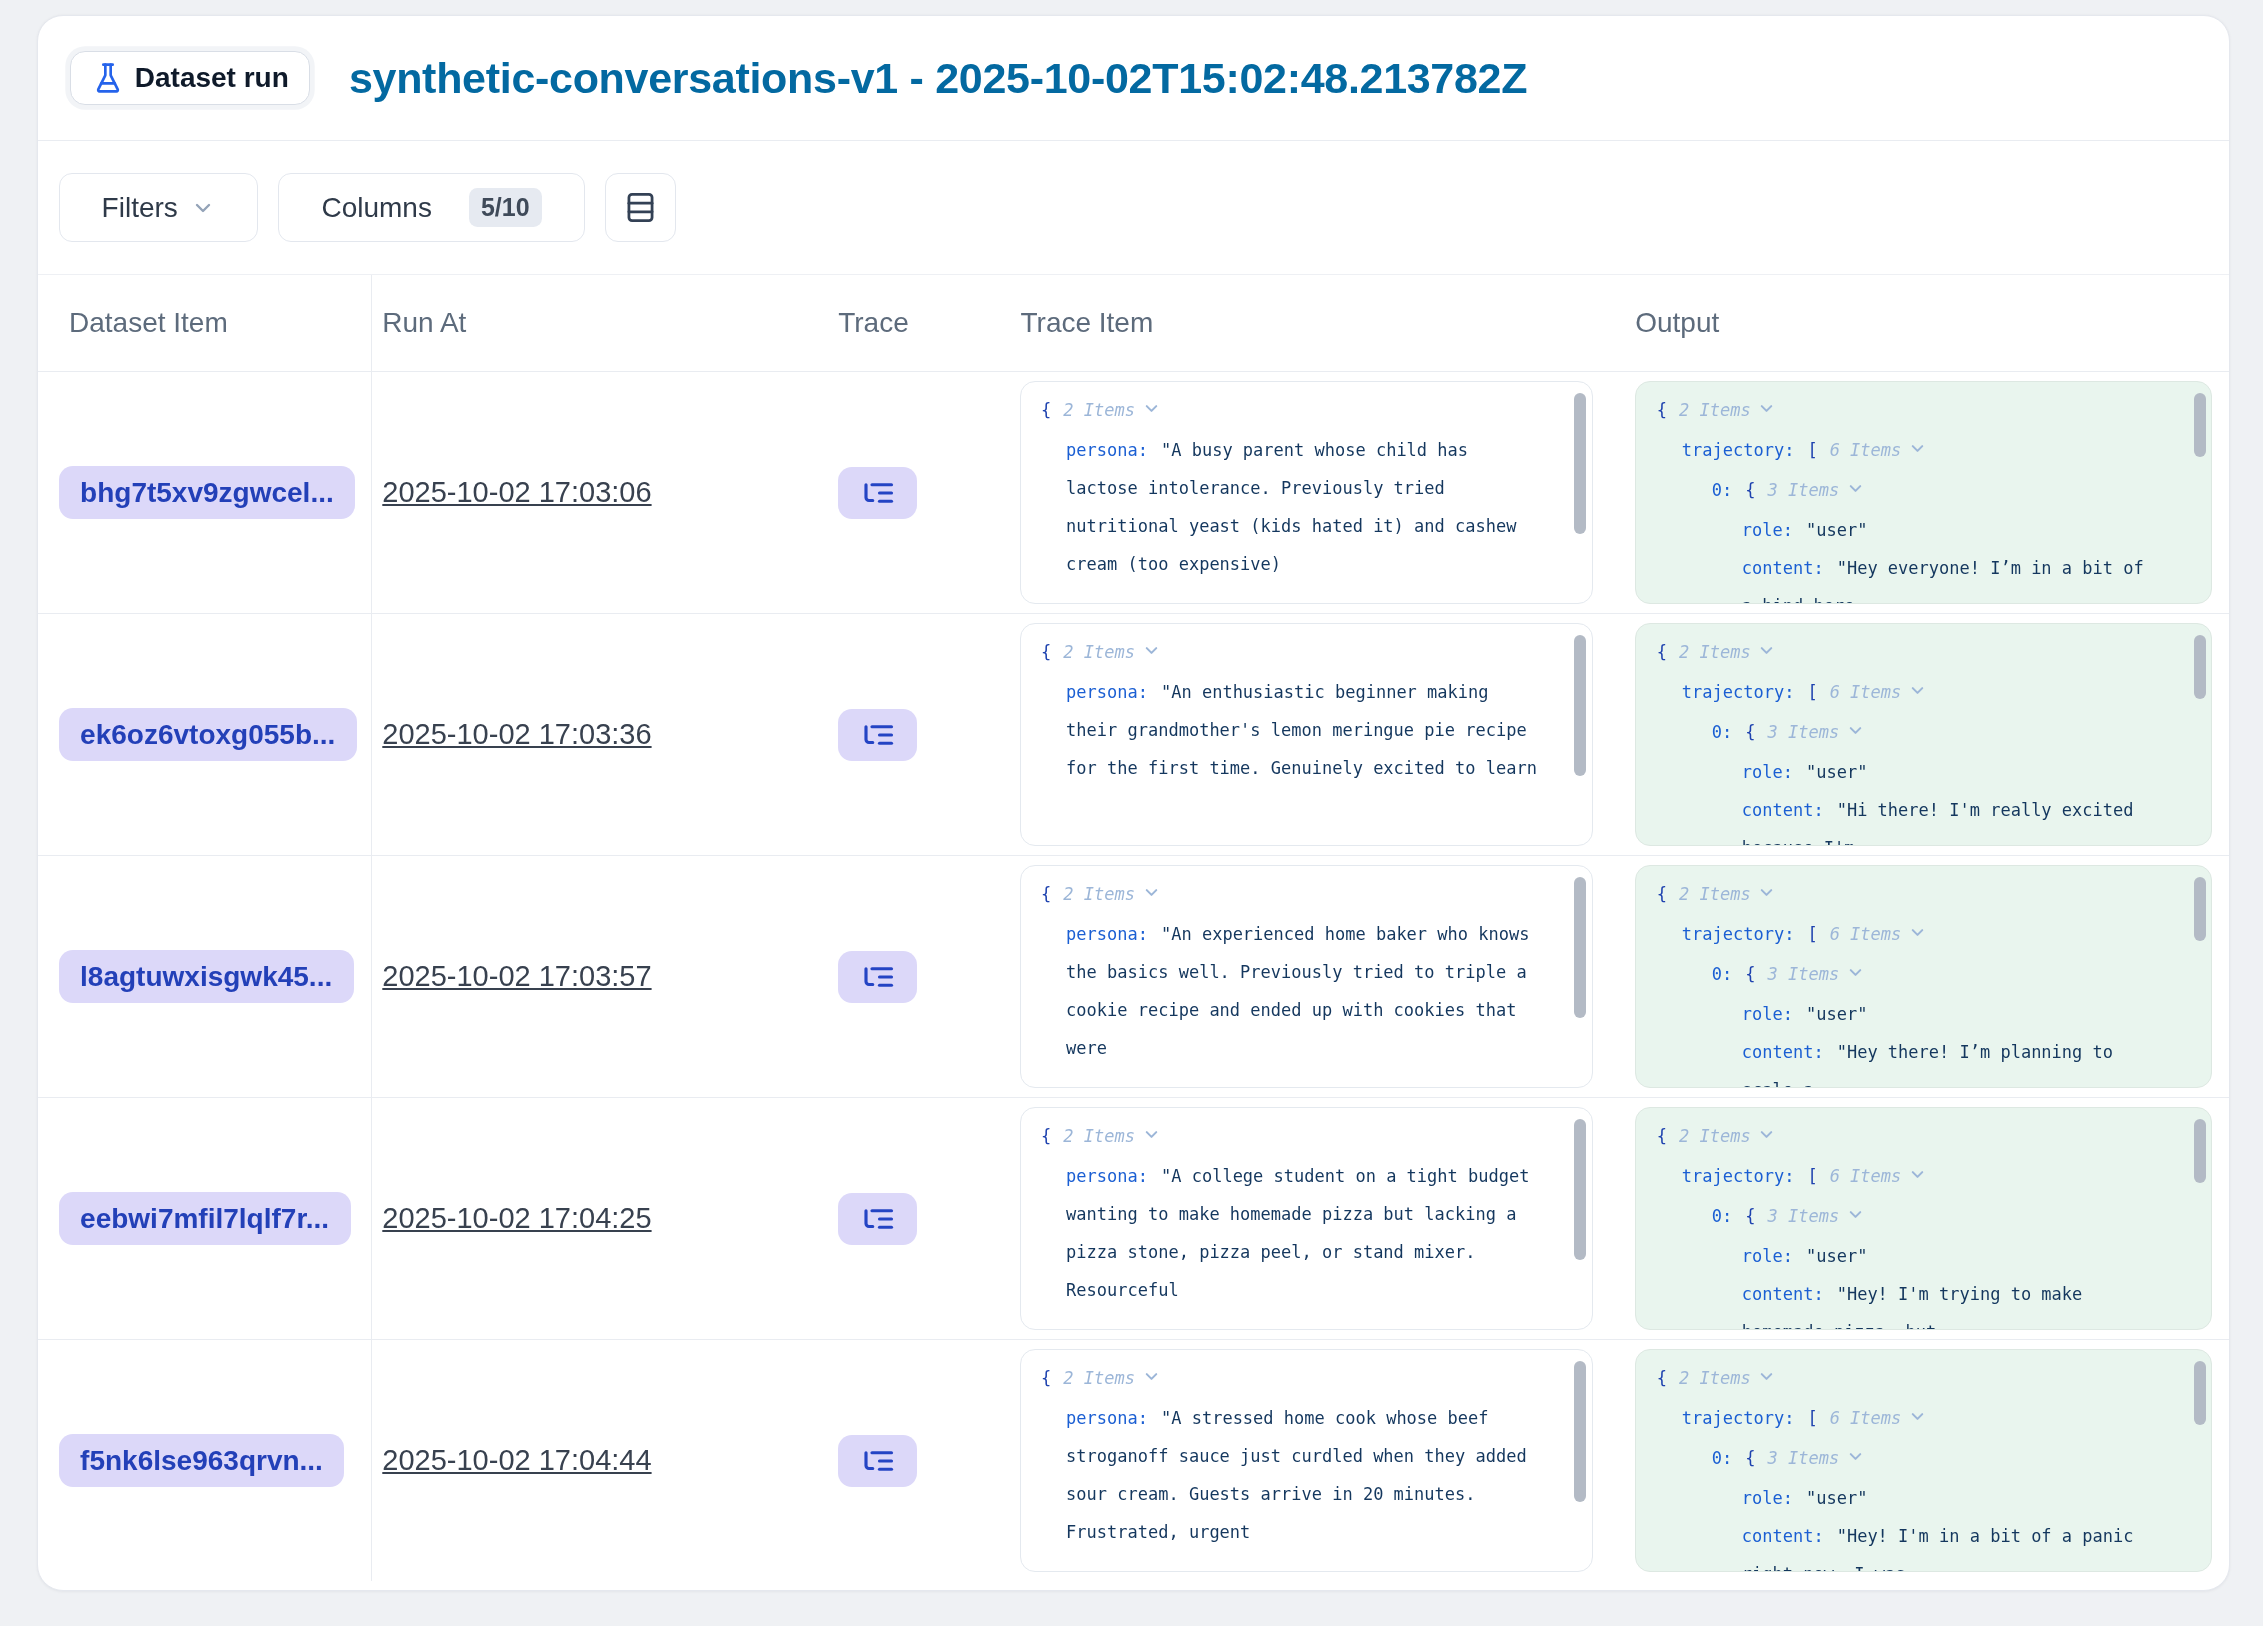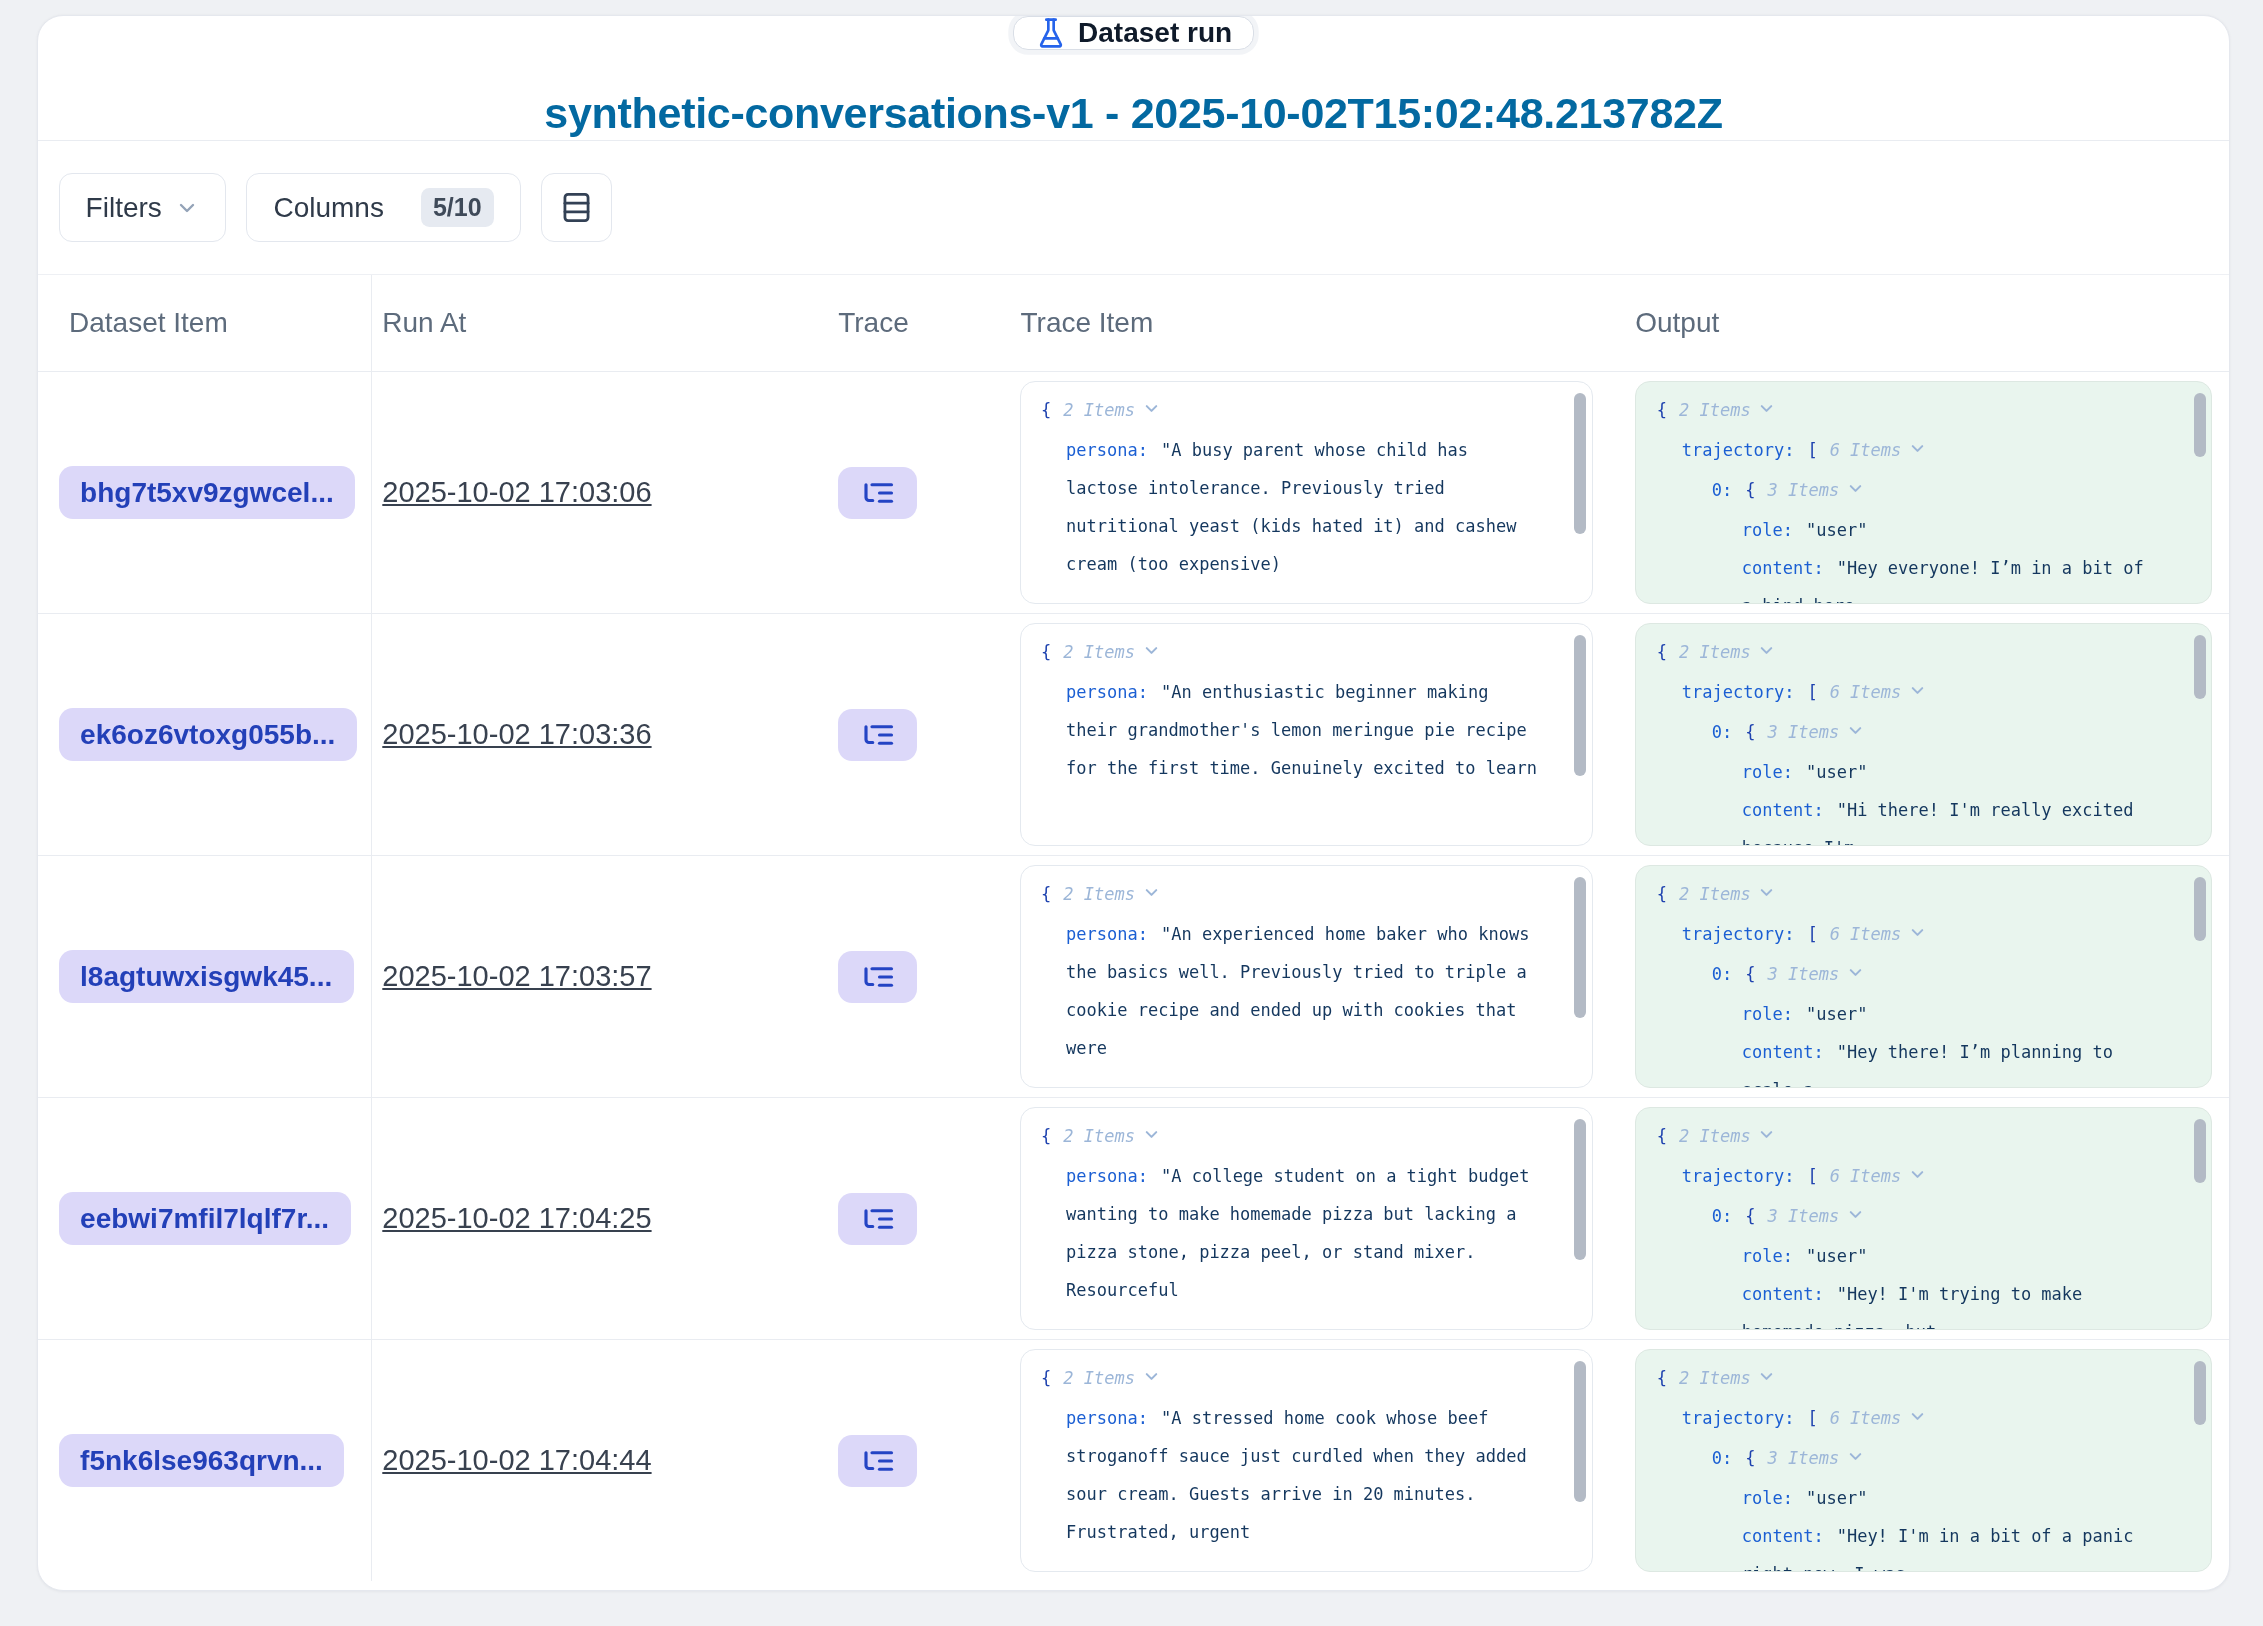--- a/index.html
+++ b/index.html
@@ -1,27 +1,27 @@
 <!DOCTYPE html>
 <html style="font-size:15px"><head>
 <meta charset="utf-8">
 <style>
   html,body{margin:0;padding:0;background:#eff1f4;width:2264px;height:1626px;overflow:hidden;
     font-family:"Liberation Sans", sans-serif;-webkit-font-smoothing:antialiased;}
   .card{position:absolute;left:37px;top:15px;width:2191px;height:1574px;background:#ffffff;
     border:1.9px solid #e5e8ee;border-radius:26px;box-shadow:0 0.9px 2.8px rgba(16,24,40,.05);overflow:hidden;}
   
-  .card-header{height:124px;display:flex;align-items:center;gap:22.5px;padding:0 32px;border-bottom:1.9px solid #e9ecf1;flex-direction:column;}
+  .card-header{height:124px;display:flex;align-items:center;gap:22.5px;padding:0 32px;border-bottom:1.9px solid #e9ecf1;}
   .ds-badge{display:inline-flex;align-items:center;gap:11.2px;height:52px;padding:0 20.6px;background:#fff;
     border:1.9px solid #d9dee6;border-radius:15px;box-shadow:0 0 0 4.7px #f2f4f7;}
   .ds-badge .label{font-size:28px;font-weight:700;color:#0f1a2a;}
   .page-title{font-size:43px;font-weight:700;color:#0369a1;letter-spacing:-0.3px;margin:16px;}
   
   .toolbar{height:133px;display:flex;align-items:center;gap:20.6px;padding:0 20.6px;}
-  .tbtn{display:inline-flex;align-items:center;gap:13px;height:69px;padding:0 26px;background:#fff;
+  .tbtn{display:inline-flex;align-items:center;gap:13px;height:69px;padding:0 42px;background:#fff;
     border:1.9px solid #e3e7ee;border-radius:13px;font-size:28px;font-weight:500;color:#2f3a49;cursor:pointer;}
   .count-badge{background:#e6eaf1;border-radius:8.4px;padding:4.7px 12px;font-size:25px;font-weight:600;color:#3f4a59;margin-left:24px;}
   .icon-btn{width:71px;justify-content:center;padding:0;}
   
   .thead,.trow{display:grid;grid-template-columns:334px 455px 171px 626px 1fr;}
   .thead{height:96px;border-top:1.9px solid #eef0f4;border-bottom:1.9px solid #e9ecf1;align-items:center;}
   .th{font-size:28px;font-weight:500;color:#5d6b7c;padding-left:22.5px;}
   .th.c1{padding-left:31px;height:100%;display:flex;align-items:center;border-right:1.9px solid #e9ecf1;}
   .th.c2{padding-left:10.3px;}
   .th.c3,.th.c5{padding-left:11.2px;}

